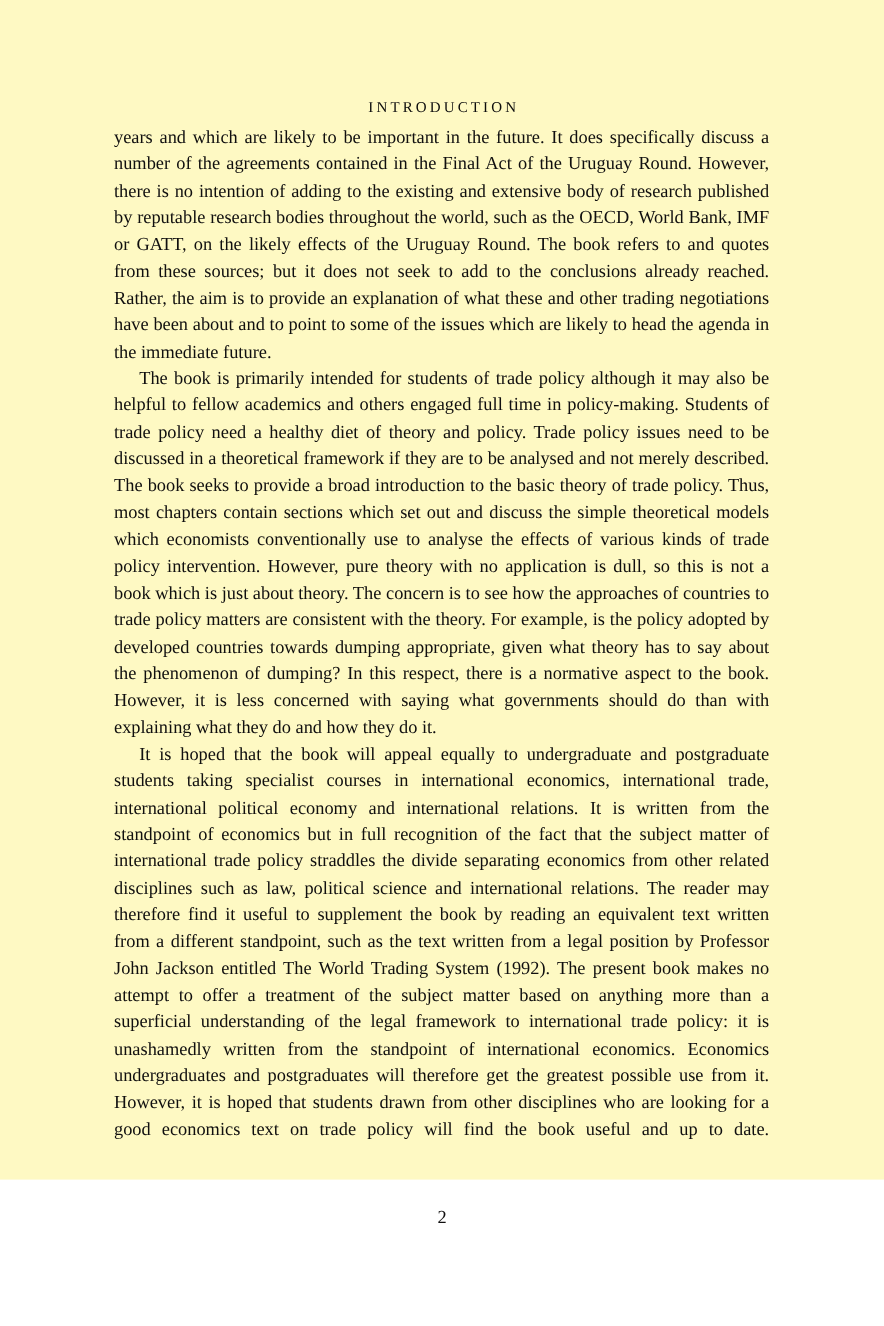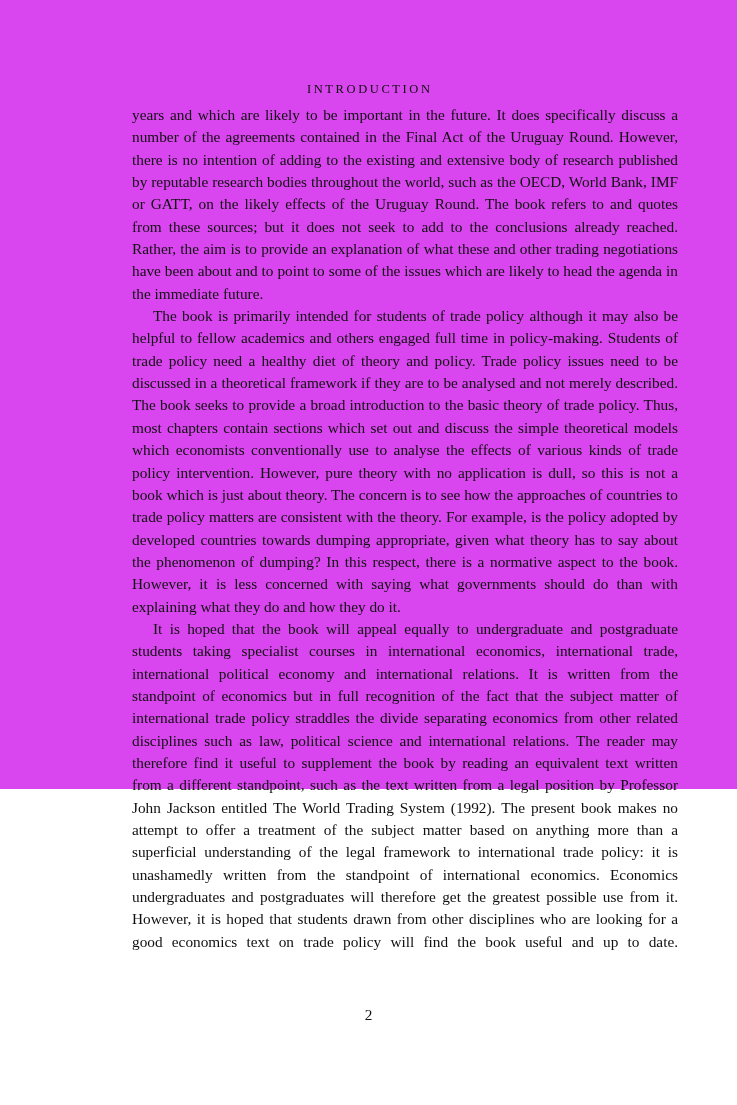--- a/index.html
+++ b/index.html
@@ -13,40 +13,39 @@
     font-family: "Liberation Serif", "DejaVu Serif", serif;
     color: #111111;
     position: relative;
     overflow: hidden;
   }
   .page {
     position: absolute;
     left: 0;
     top: 0;
     width: 737px;
-    height: 789px;
-    background: #d946ef;
+    height: 983px;
+    background: #fef9c3;
   }
   .running-head {
     position: absolute;
     left: 0;
     top: 82px;
     width: 737px;
     text-align: center;
     font-size: 12.5px;
     letter-spacing: 2.6px;
     text-indent: 2.6px;
     color: #0d0d0d;
   }
   .textblock {
     position: absolute;
     left: 95px;
     top: 104px;
     width: 546px;
-    margin-left: 37px;
   }
   p {
     margin: 0;
     font-size: 15.3px;
     line-height: 22.35px;
     text-align: justify;
     text-justify: inter-word;
     color: #100f0f;
     -webkit-font-smoothing: none;
   }

